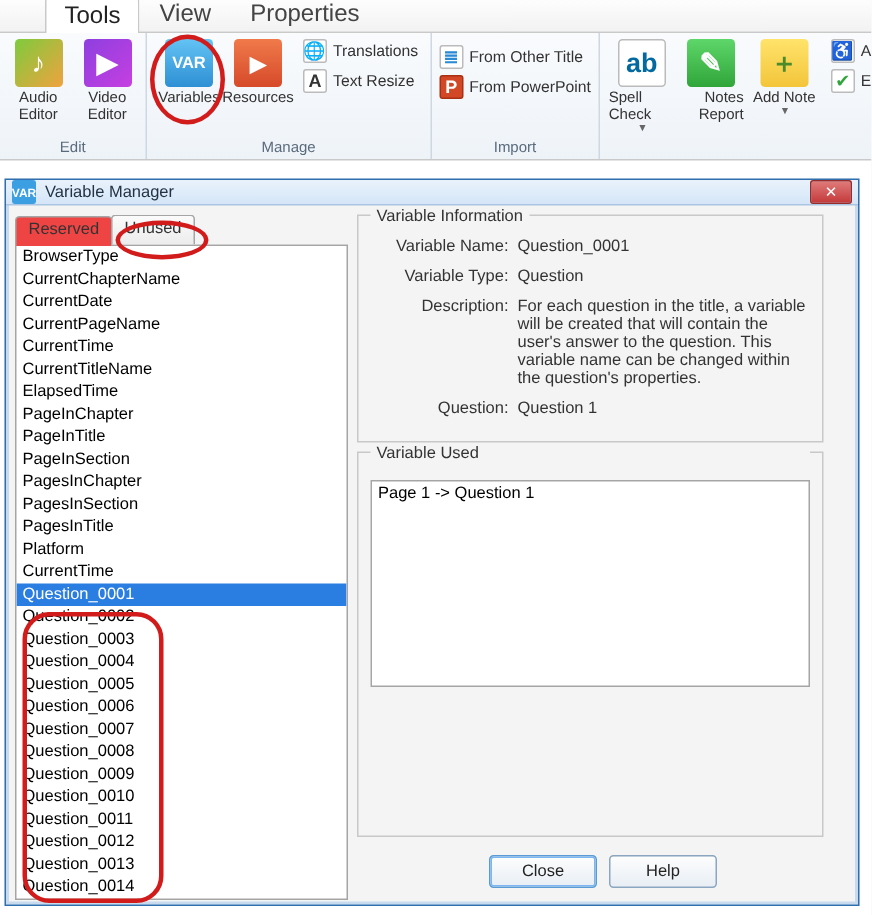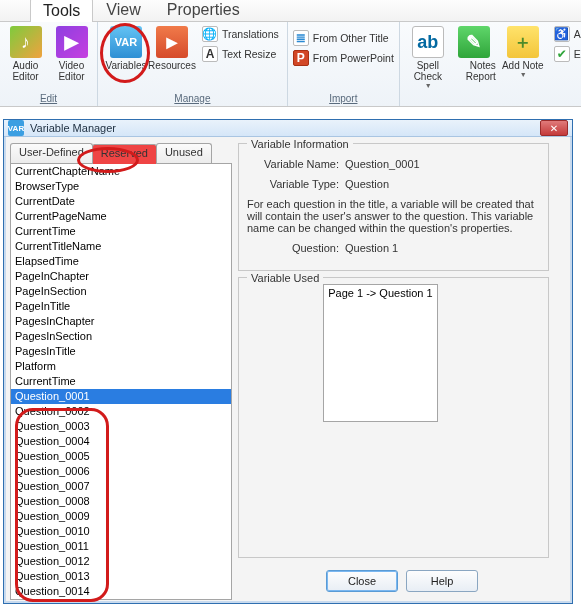--- a/index.html
+++ b/index.html
@@ -58,21 +58,20 @@
     position: relative;
   }
   .ribbon-group-label {
     font-size: 10px;
     color: #5a6b7d;
     text-align: center;
     width: 100%;
     position: absolute;
     bottom: 2px;
     left: 0;
-    text-decoration: underline;
   }
   .ribbon-big-btn {
     display: flex;
     flex-direction: column;
     align-items: center;
     width: 44px;
     padding: 2px 0;
     font-size: 10px;
     color: #333;
     position: relative;
@@ -290,21 +289,21 @@
         <span>From PowerPoint</span>
       </div>
     </div>
     <div class="ribbon-group-label">Import</div>
   </div>
 
   <div class="ribbon-group" style="flex:1;border-right:none">
     <div class="ribbon-row">
       <div class="ribbon-big-btn">
         <div class="icon" style="background:#fff;border:1px solid #bbb;color:#0369a1">ab</div>
-        <span style="text-align:center;line-height:1.1">Spell Check</span>
+        <span style="line-height:1.1">Spell Check</span>
         <span class="dd-arrow">▼</span>
       </div>
       <div class="ribbon-big-btn">
         <div class="icon" style="background:linear-gradient(#5fd66a,#2fa53a)">✎</div>
         <span style="text-align:right;line-height:1.1">Notes Report</span>
       </div>
       <div class="ribbon-big-btn" style="width:50px">
         <div class="icon" style="background:linear-gradient(#ffe36b,#f3c53a);color:#4c8a2a">＋</div>
         <span style="text-align:center;line-height:1.1">Add Note</span>
         <span class="dd-arrow">▼</span>
@@ -327,35 +326,34 @@
 
 <div class="dialog">
   <div class="dlg-title">
     <span class="ticon">VAR</span>
     <span>Variable Manager</span>
     <span class="dlg-close">✕</span>
   </div>
   <div class="dlg-body">
     <div class="dlg-left">
       <div class="dlg-tabs">
-        <div class="dlg-tab">User-Defined</div>
         <div class="dlg-tab active">Reserved</div>
         <div class="dlg-tab">Unused</div>
       </div>
       <div class="list-box" id="var-list">
+          <div class="list-item">BrowserType</div>
           <div class="list-item">CurrentChapterName</div>
-          <div class="list-item">BrowserType</div>
           <div class="list-item">CurrentDate</div>
           <div class="list-item">CurrentPageName</div>
           <div class="list-item">CurrentTime</div>
           <div class="list-item">CurrentTitleName</div>
           <div class="list-item">ElapsedTime</div>
           <div class="list-item">PageInChapter</div>
+          <div class="list-item">PageInTitle</div>
           <div class="list-item">PageInSection</div>
-          <div class="list-item">PageInTitle</div>
           <div class="list-item">PagesInChapter</div>
           <div class="list-item">PagesInSection</div>
           <div class="list-item">PagesInTitle</div>
           <div class="list-item">Platform</div>
           <div class="list-item">CurrentTime</div>
           <div class="list-item selected">Question_0001</div>
           <div class="list-item">Question_0002</div>
           <div class="list-item">Question_0003</div>
           <div class="list-item">Question_0004</div>
           <div class="list-item">Question_0005</div>
@@ -376,29 +374,30 @@
         <div style="margin-top:-6px">
           <div class="info-row">
             <div class="info-label">Variable Name:</div>
             <div class="info-value">Question_0001</div>
           </div>
           <div class="info-row">
             <div class="info-label">Variable Type:</div>
             <div class="info-value">Question</div>
           </div>
           <div class="info-row">
+            <div class="info-label">Description:</div>
             <div class="info-value">For each question in the title, a variable will be created that will contain the user's answer to the question. This variable name can be changed within the question's properties.</div>
           </div>
           <div class="info-row">
             <div class="info-label">Question:</div>
             <div class="info-value">Question 1</div>
           </div>
         </div>
       </div>
-      <div class="fieldset" style="flex:1;display:flex;">
+      <div class="fieldset" style="flex:1;display:flex;flex-direction:column">
         <span class="legend">Variable Used</span>
         <div class="used-box">
           <div>Page 1 -&gt; Question 1</div>
         </div>
       </div>
       <div class="dlg-buttons">
         <div class="dlg-btn primary">Close</div>
         <div class="dlg-btn">Help</div>
       </div>
     </div>

